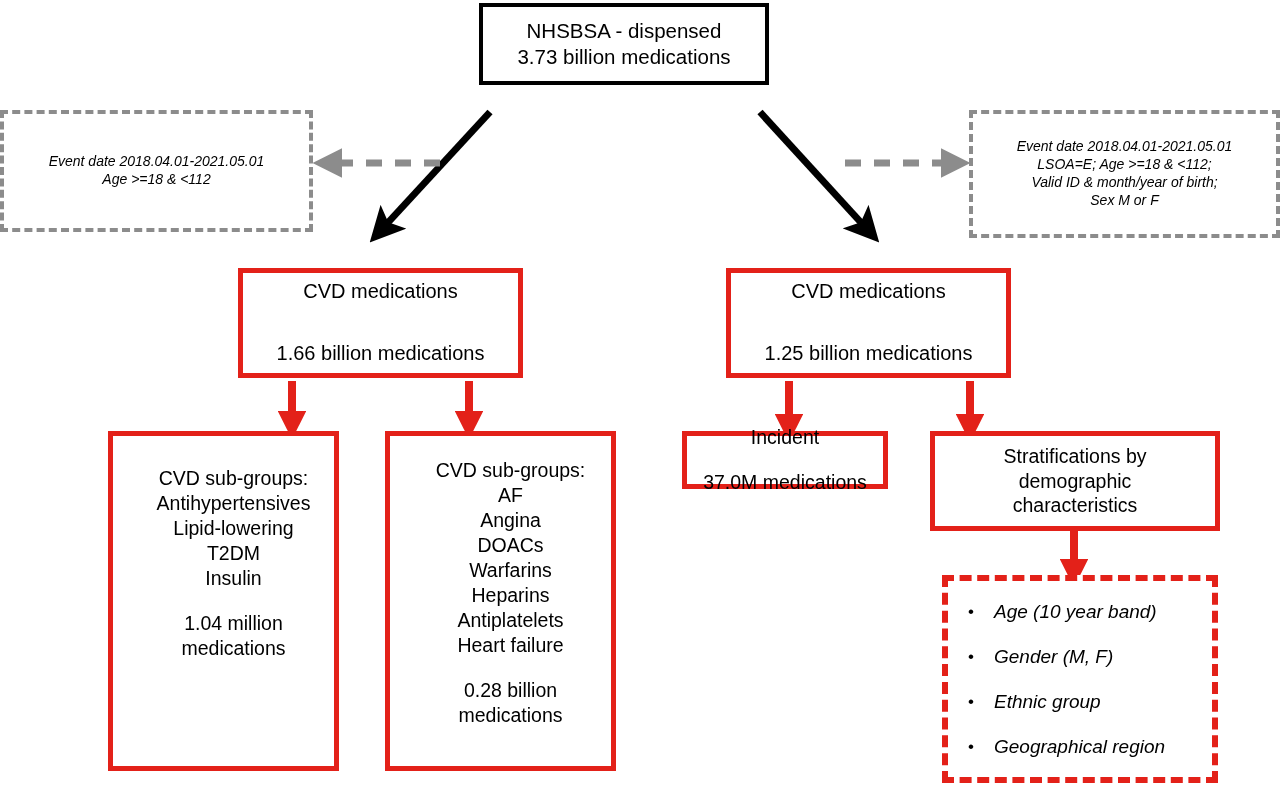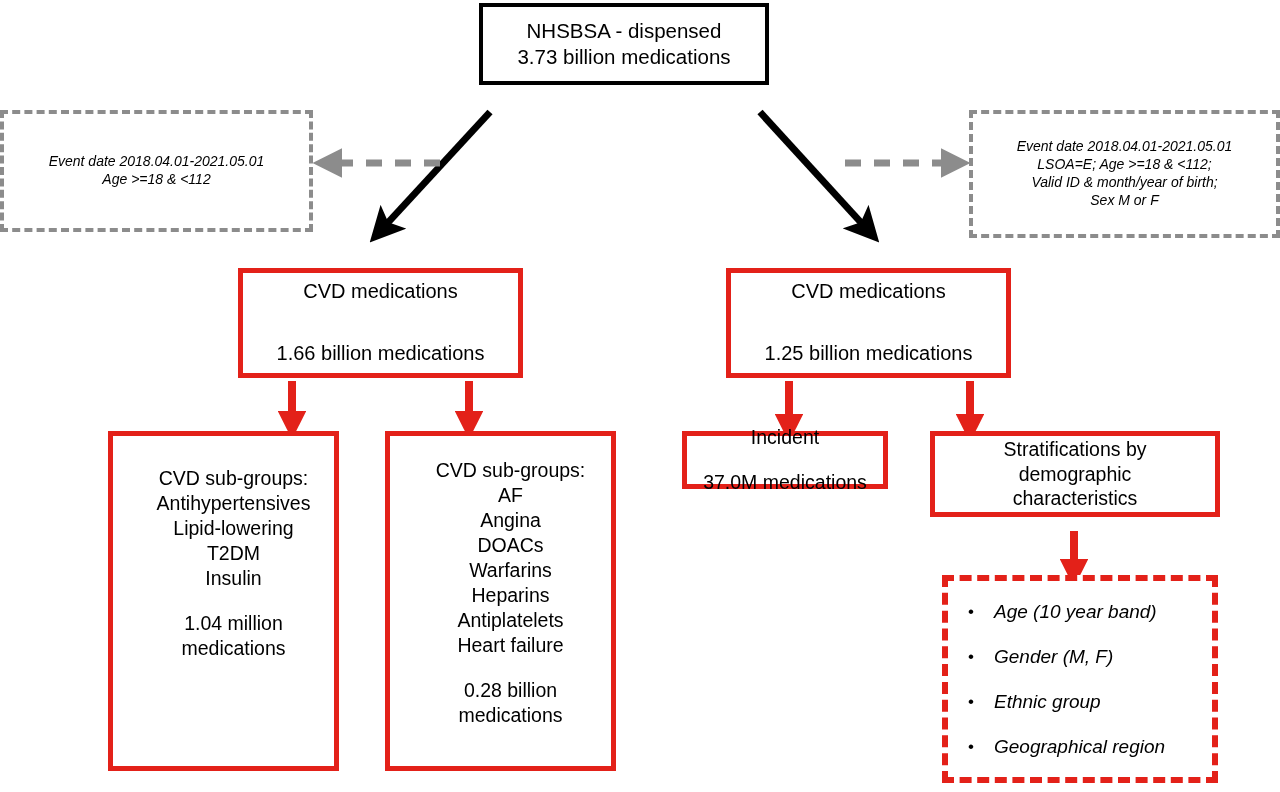--- a/index.html
+++ b/index.html
@@ -193,21 +193,21 @@
     <span class="spacer"></span>
     <span class="line">0.28 billion</span>
     <span class="line">medications</span>
   </div>
 
   <div class="node solid-red t-inc" style="left:682px; top:431px; width:206px; height:58px;gap:20px;">
     <span class="line">Incident</span>
     <span class="line">37.0M medications</span>
   </div>
 
-  <div class="node solid-red t-strat" style="left:930px; top:431px; width:290px; height:86px;">
+  <div class="node solid-red t-strat" style="left:930px; top:431px; width:290px; height:100px;">
     <span class="line">Stratifications by</span>
     <span class="line">demographic</span>
     <span class="line">characteristics</span>
   </div>
 
   <div class="bullets dashed-red" style="left:942px; top:575px; width:276px; height:208px;">
     <div class="bullet-row">
       <span class="bullet-dot">•</span>
       <span>Age (10 year band)</span>
     </div>

